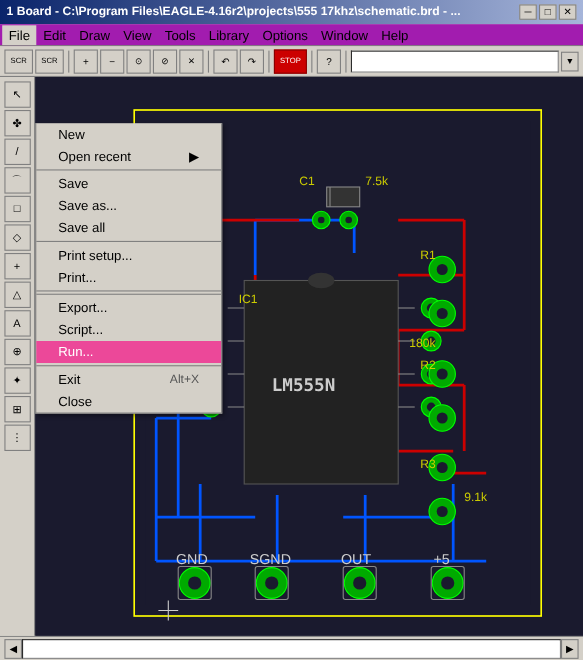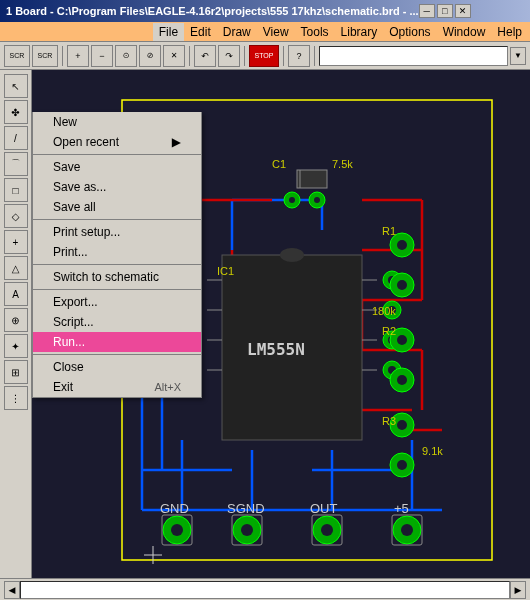--- a/index.html
+++ b/index.html
@@ -13,20 +13,21 @@
       user-select: none;
     }
 
     
     #title-bar {
       background: linear-gradient(to right, #0a246a, #a6b5da);
       color: white;
       padding: 3px 6px;
       display: flex;
       align-items: center;
+      justify-content: space-between;
       height: 22px;
     }
     #title-bar-text {
       font-size: 11px;
       font-weight: bold;
     }
     #title-bar-controls {
       display: flex;
       gap: 2px;
     }
@@ -38,27 +39,26 @@
       display: flex;
       align-items: center;
       justify-content: center;
       font-size: 9px;
       cursor: pointer;
       color: black;
     }
 
     
     #menu-bar {
-      background: #fdba74;
+      background: #a21caf;
       border-bottom: 1px solid #808080;
       display: flex;
       align-items: center;
       height: 20px;
       padding: 0 2px;
-      justify-content: flex-end;
     }
     .menu-item {
       padding: 2px 6px;
       cursor: pointer;
       font-size: 12px;
       white-space: nowrap;
     }
 
     
     #toolbar {
@@ -441,31 +441,30 @@
           <span class="arrow">▶</span>
       </div>
       <div class="dropdown-separator"></div>
       <div class="dropdown-item">Save</div>
       <div class="dropdown-item">Save as...</div>
       <div class="dropdown-item">Save all</div>
       <div class="dropdown-separator"></div>
       <div class="dropdown-item">Print setup...</div>
       <div class="dropdown-item">Print...</div>
       <div class="dropdown-separator"></div>
-      <div class="dropdown-item">Switch to schematic</div>
       <div class="dropdown-separator"></div>
       <div class="dropdown-item">Export...</div>
       <div class="dropdown-item">Script...</div>
       <div class="dropdown-item highlighted">Run...</div>
       <div class="dropdown-separator"></div>
-      <div class="dropdown-item">Close</div>
       <div class="dropdown-item">
         <span>Exit</span>
           <span class="shortcut">Alt+X</span>
       </div>
+      <div class="dropdown-item">Close</div>
     </div>
   </div>
 </div>
 
 <div id="status-bar">
   <div class="status-scroll-left">◀</div>
   <div class="status-bar-main"></div>
   <div class="status-scroll-right">▶</div>
 </div>
 

